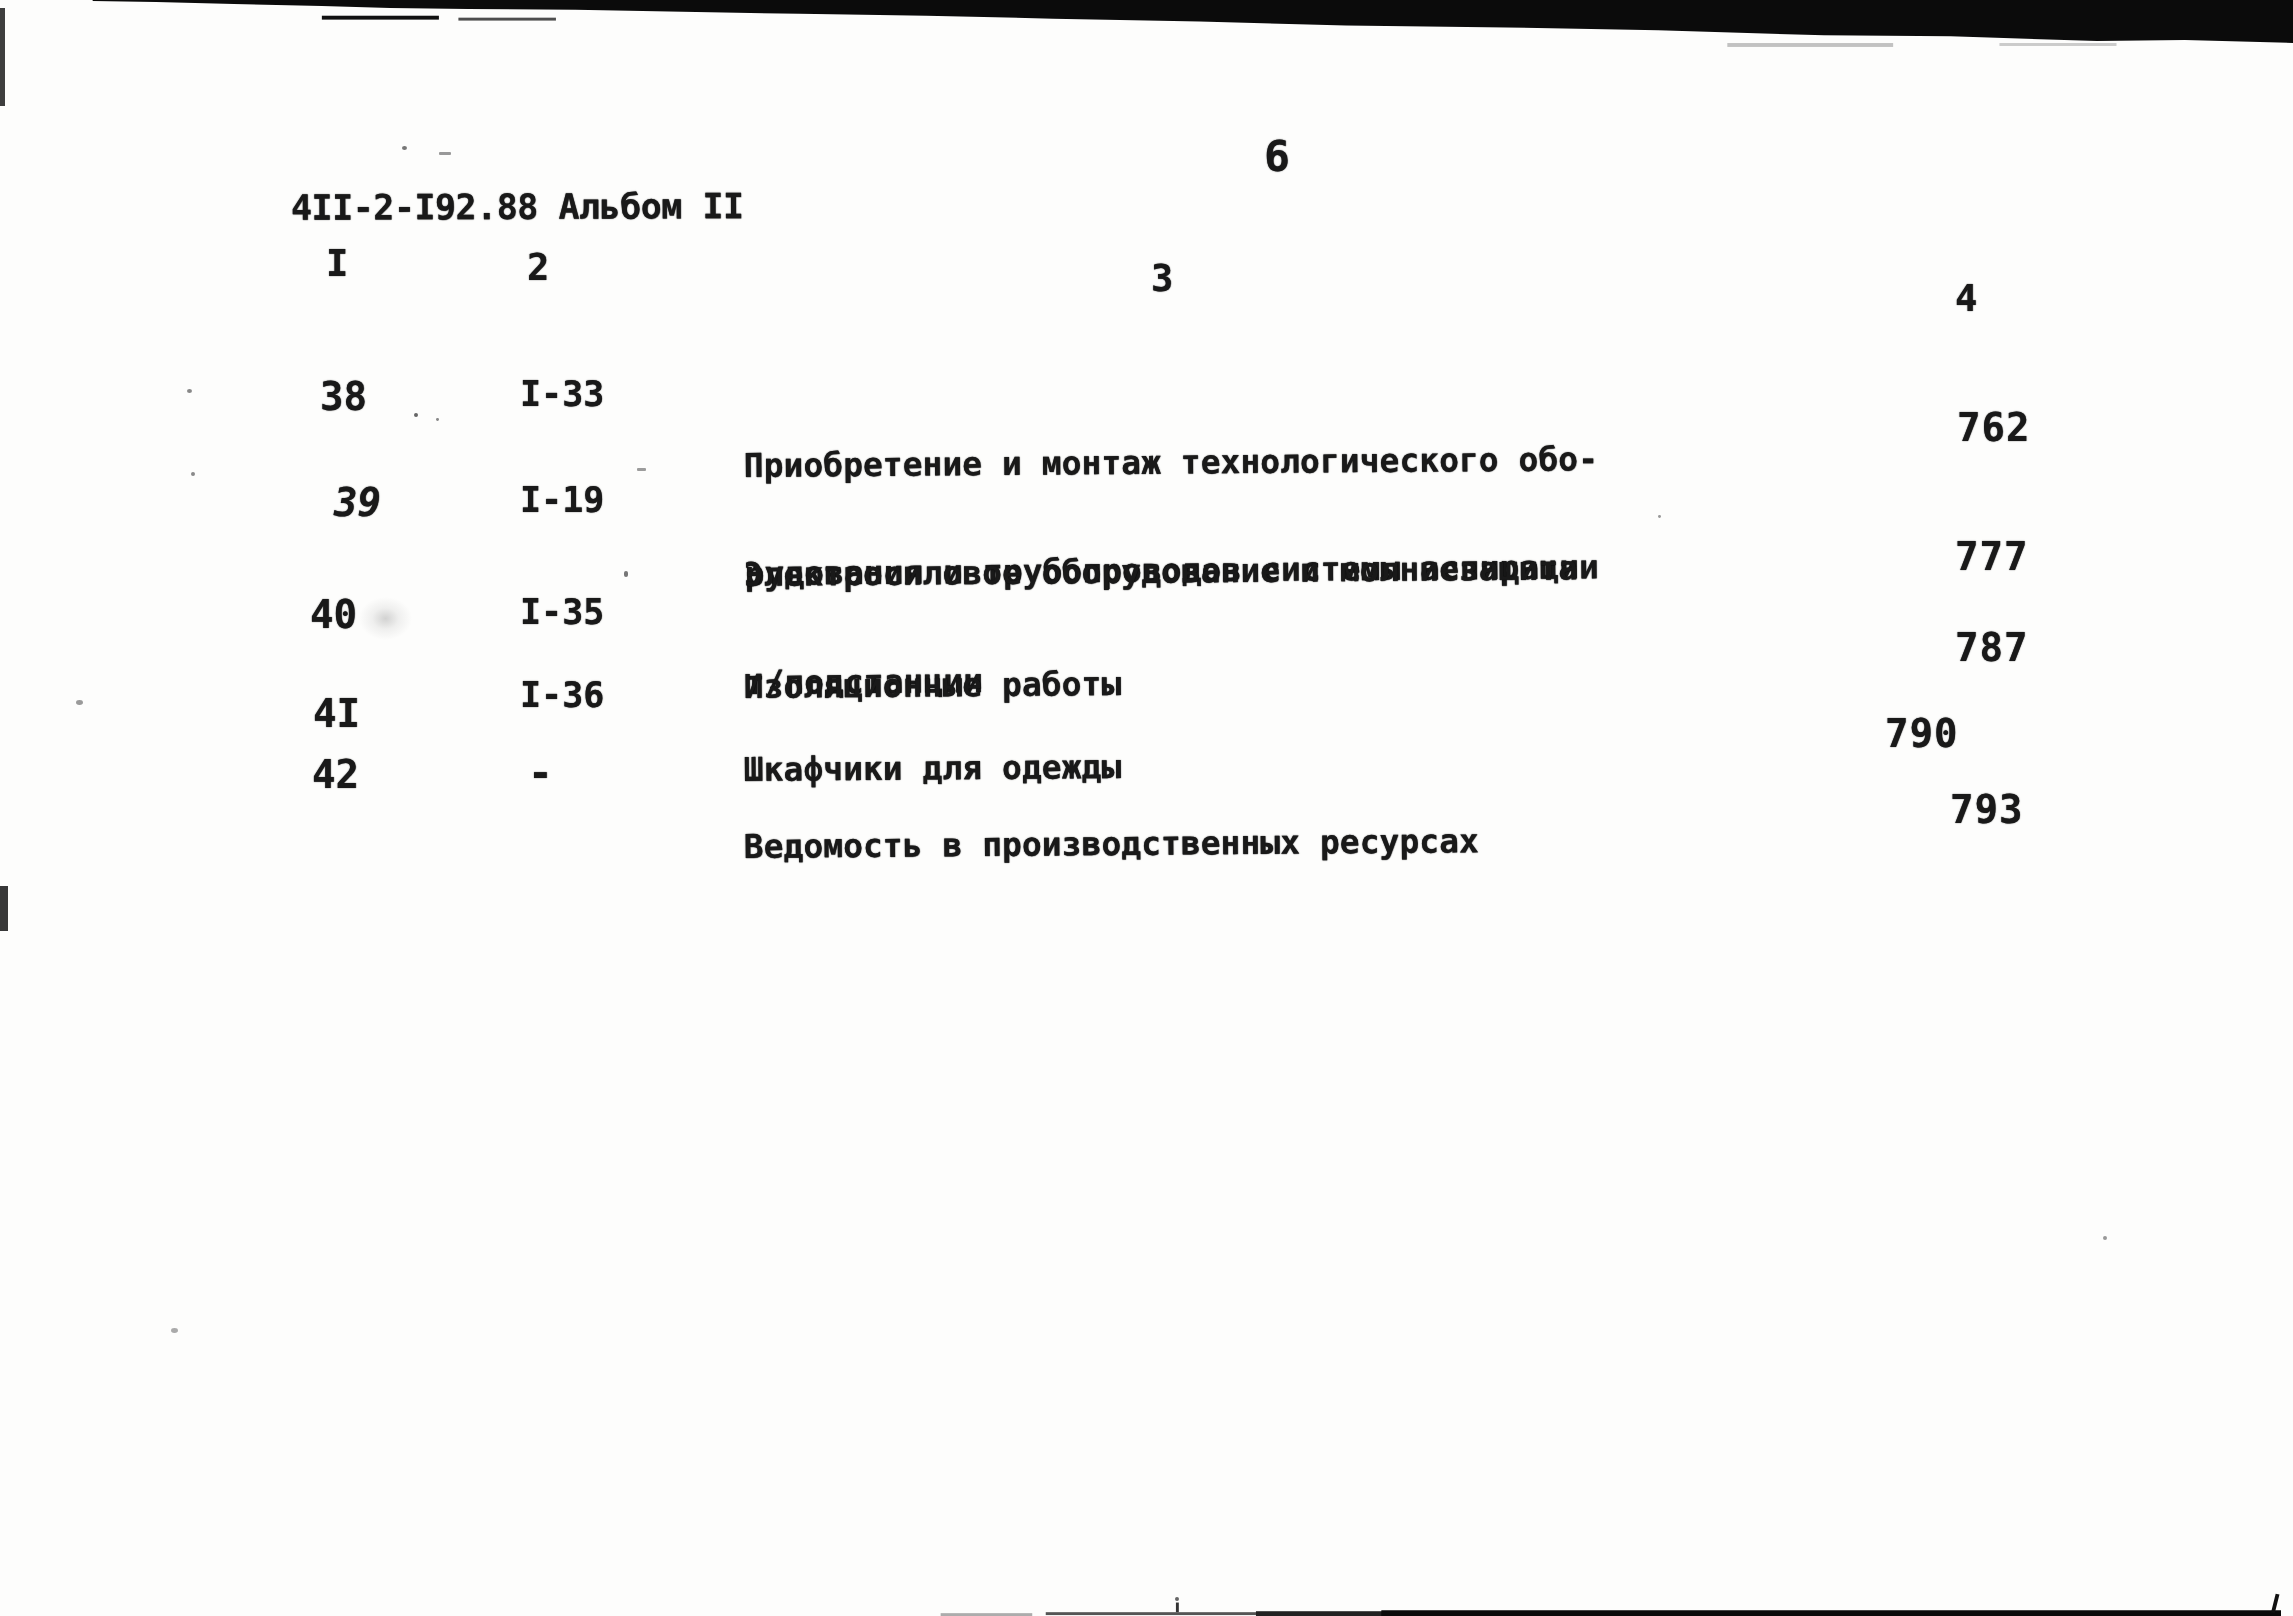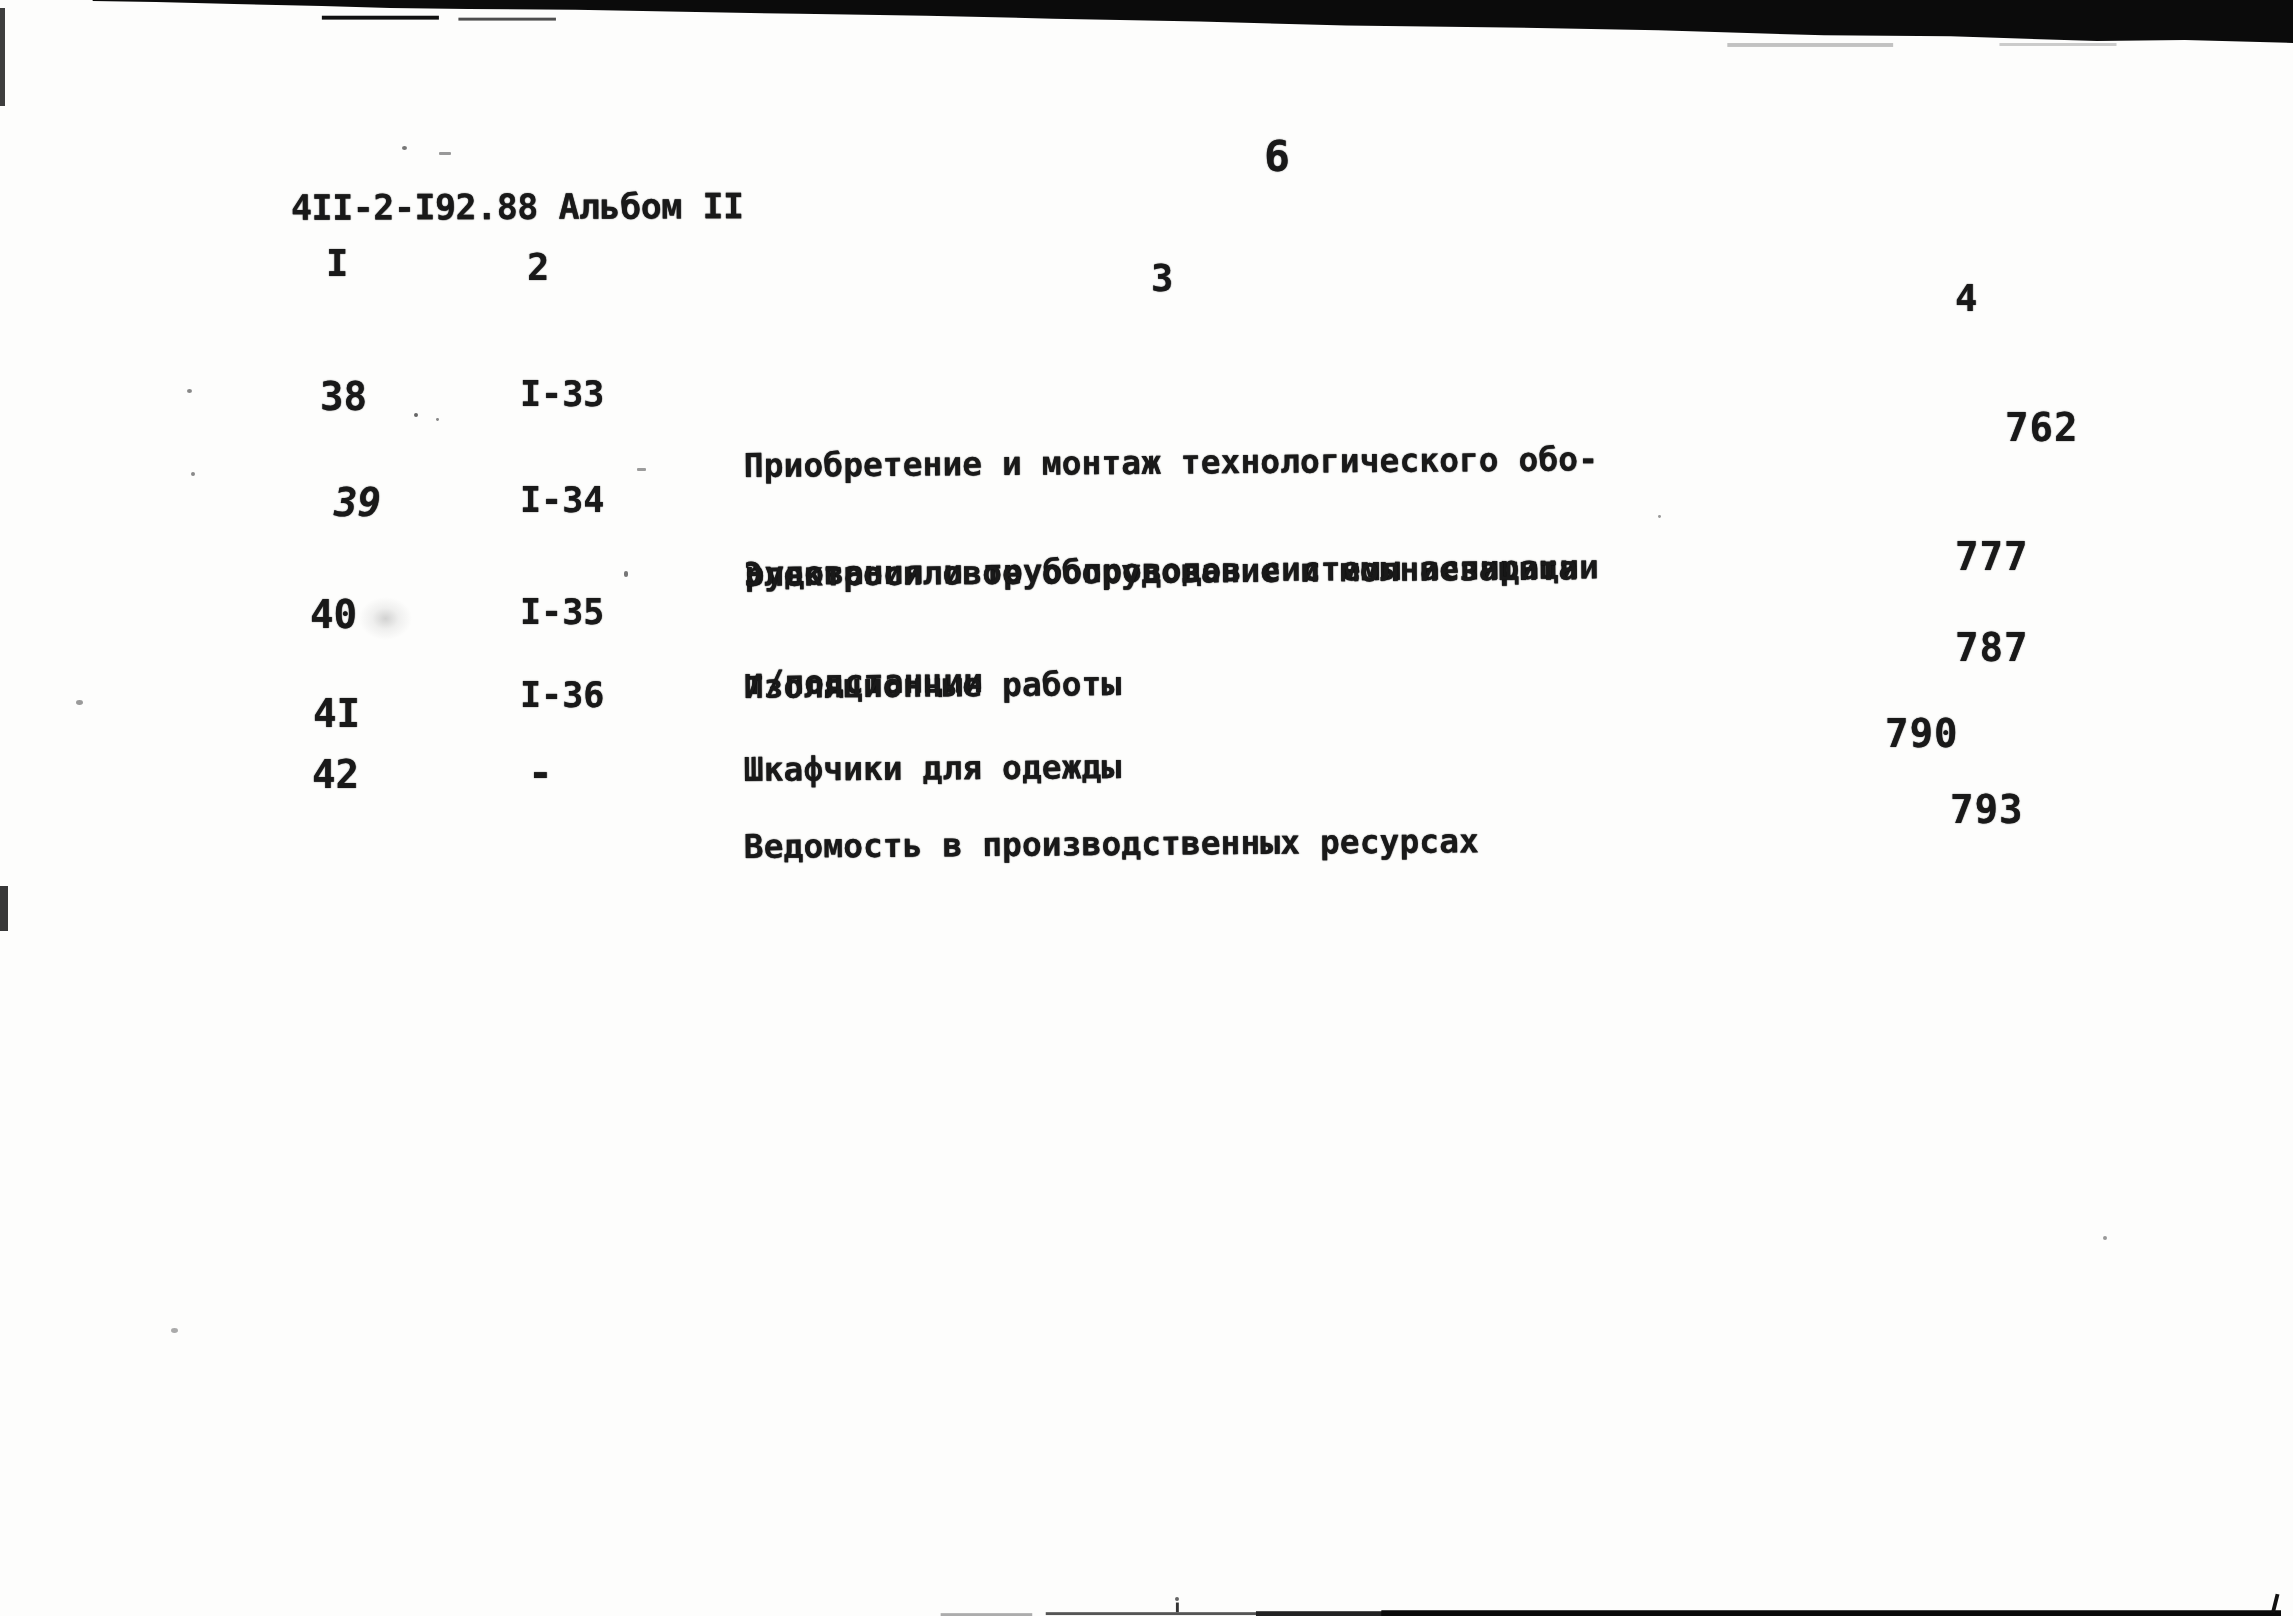--- a/index.html
+++ b/index.html
@@ -77,24 +77,24 @@
   <div class="cell colhead" style="left:527px;top:246px;">2</div>
   <div class="cell colhead" style="left:1151px;top:257px;">3</div>
   <div class="cell colhead" style="left:1955px;top:277px;">4</div>
 
   <div class="cell num" style="left:320px;top:374px;">38</div>
   <div class="cell code" style="left:520px;top:374px;">I-33</div>
   <div class="cell desc" style="left:743px;top:376px;">
     <span>Приобретение и монтаж технологического обо-</span>
     <span>рудования и трубопроводов системы аспирации</span>
   </div>
-  <div class="cell pg" style="left:1957px;top:405px;margin-left:48px;">762</div>
+  <div class="cell pg" style="left:1957px;top:405px;">762</div>
 
   <div class="cell num" style="left:334px;top:480px;font-style:italic;">39</div>
-  <div class="cell code" style="left:520px;top:480px;">I-34</div>
+  <div class="cell code" style="left:520px;top:480px;">I-19</div>
   <div class="cell desc" style="left:743px;top:485px;">
     <span>Электросиловое оборудование и молниезащита</span>
     <span>т/подстанции</span>
   </div>
   <div class="cell pg" style="left:1955px;top:534px;">777</div>
 
   <div class="cell num" style="left:310px;top:592px;text-align:right;">40</div>
   <div class="cell code" style="left:520px;top:592px;">I-35</div>
   <div class="cell desc" style="left:743px;top:597px;">
     <span>Изоляционные работы</span>

